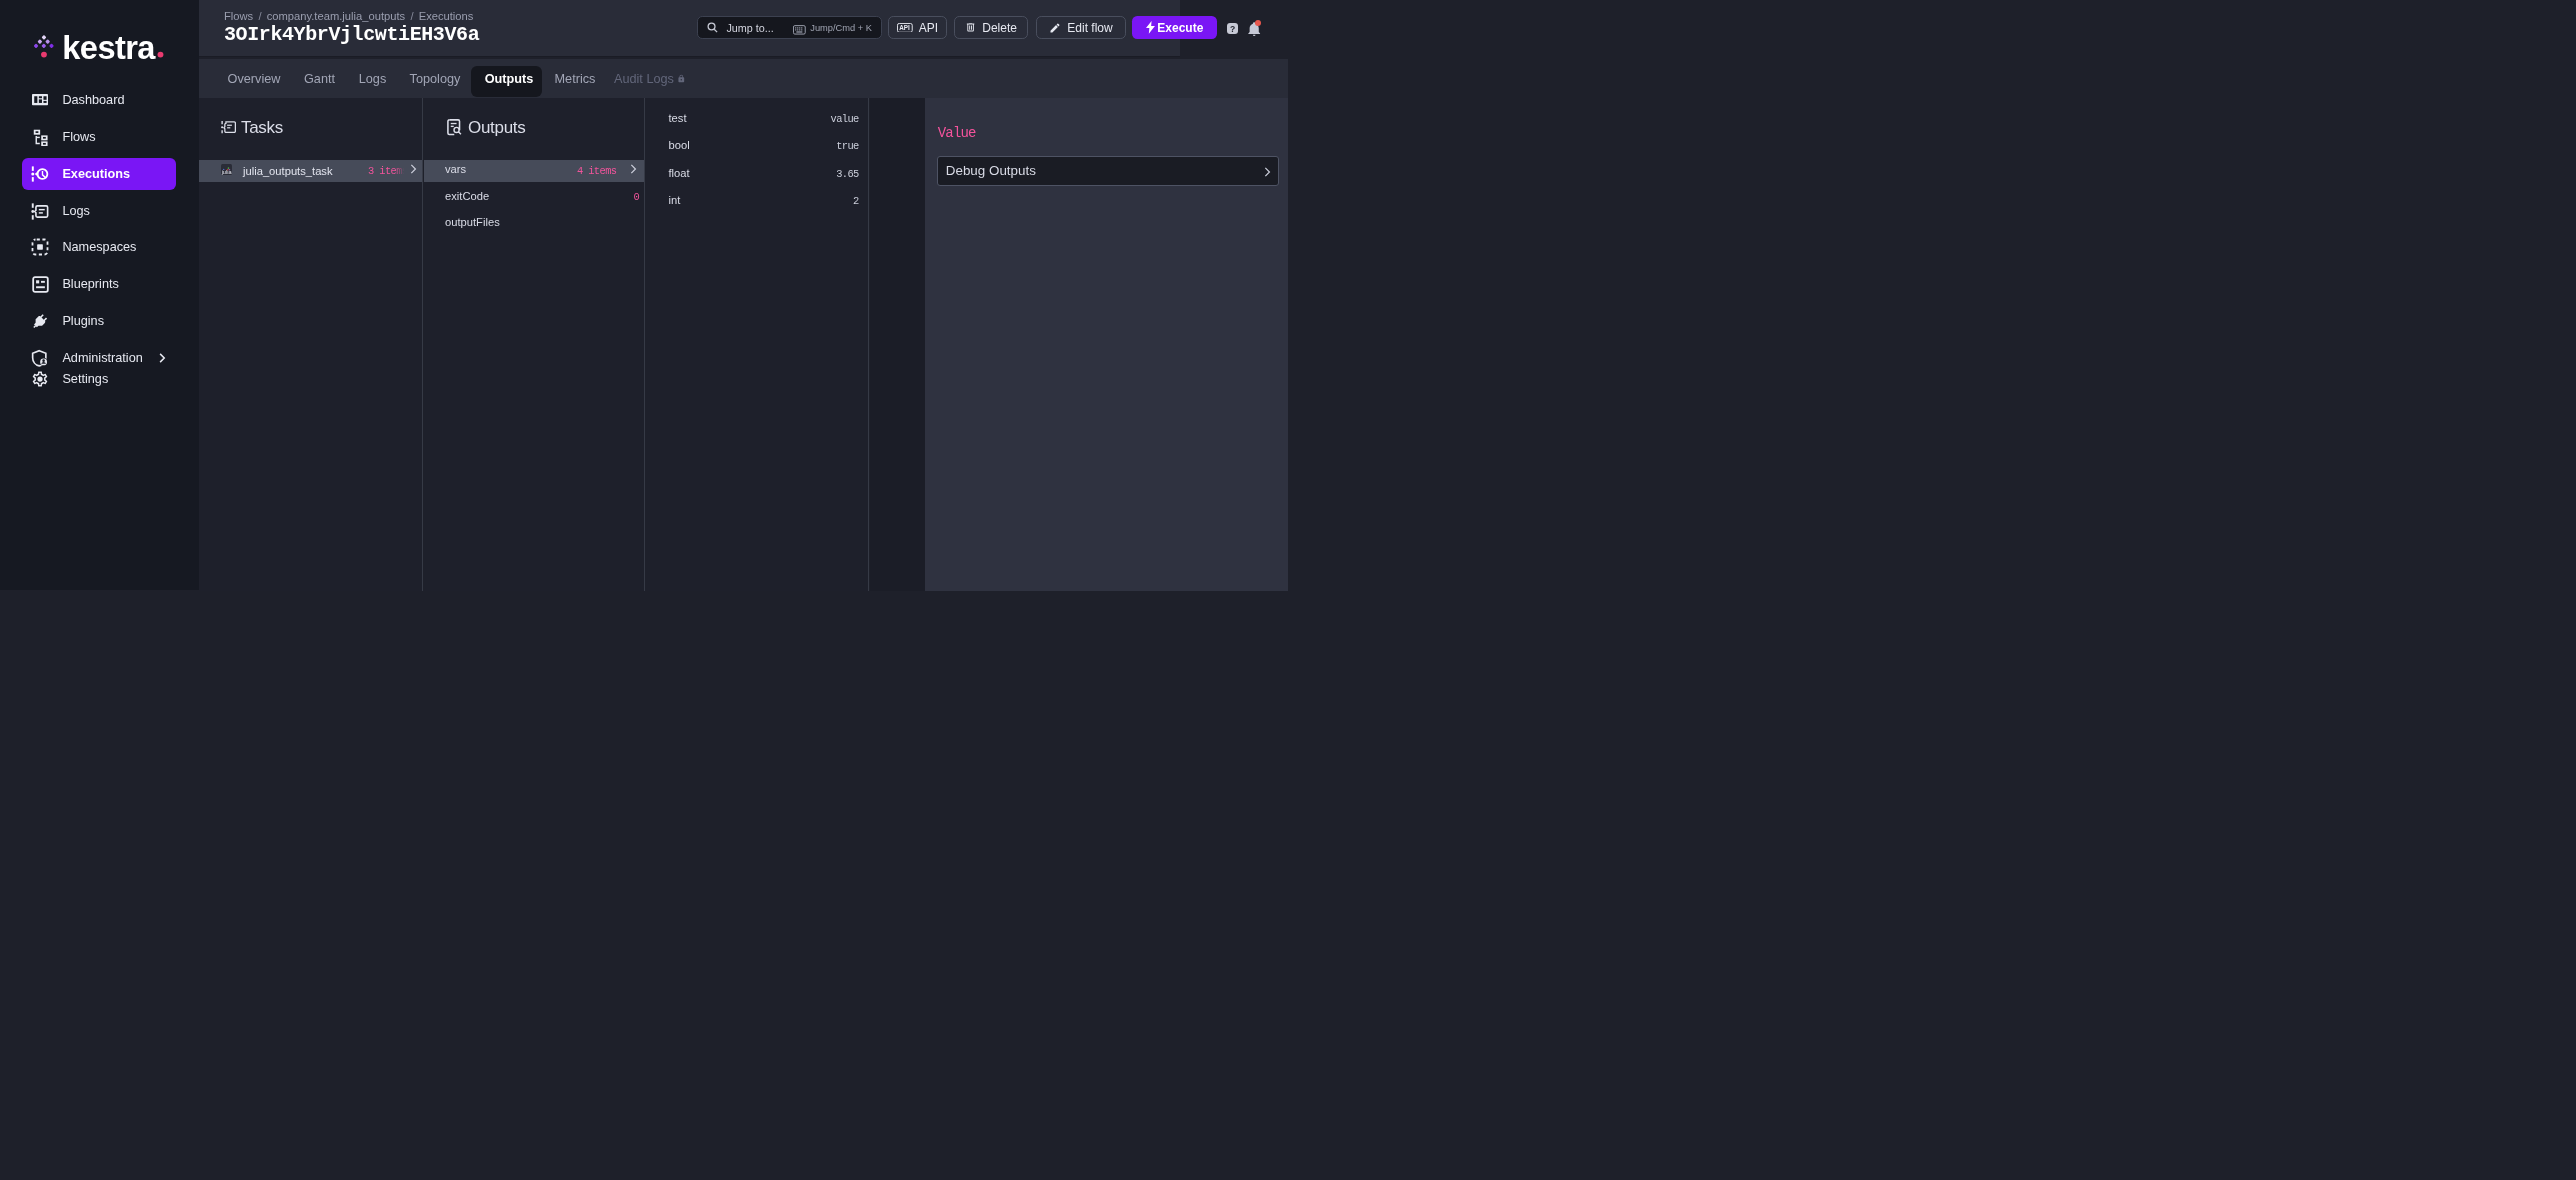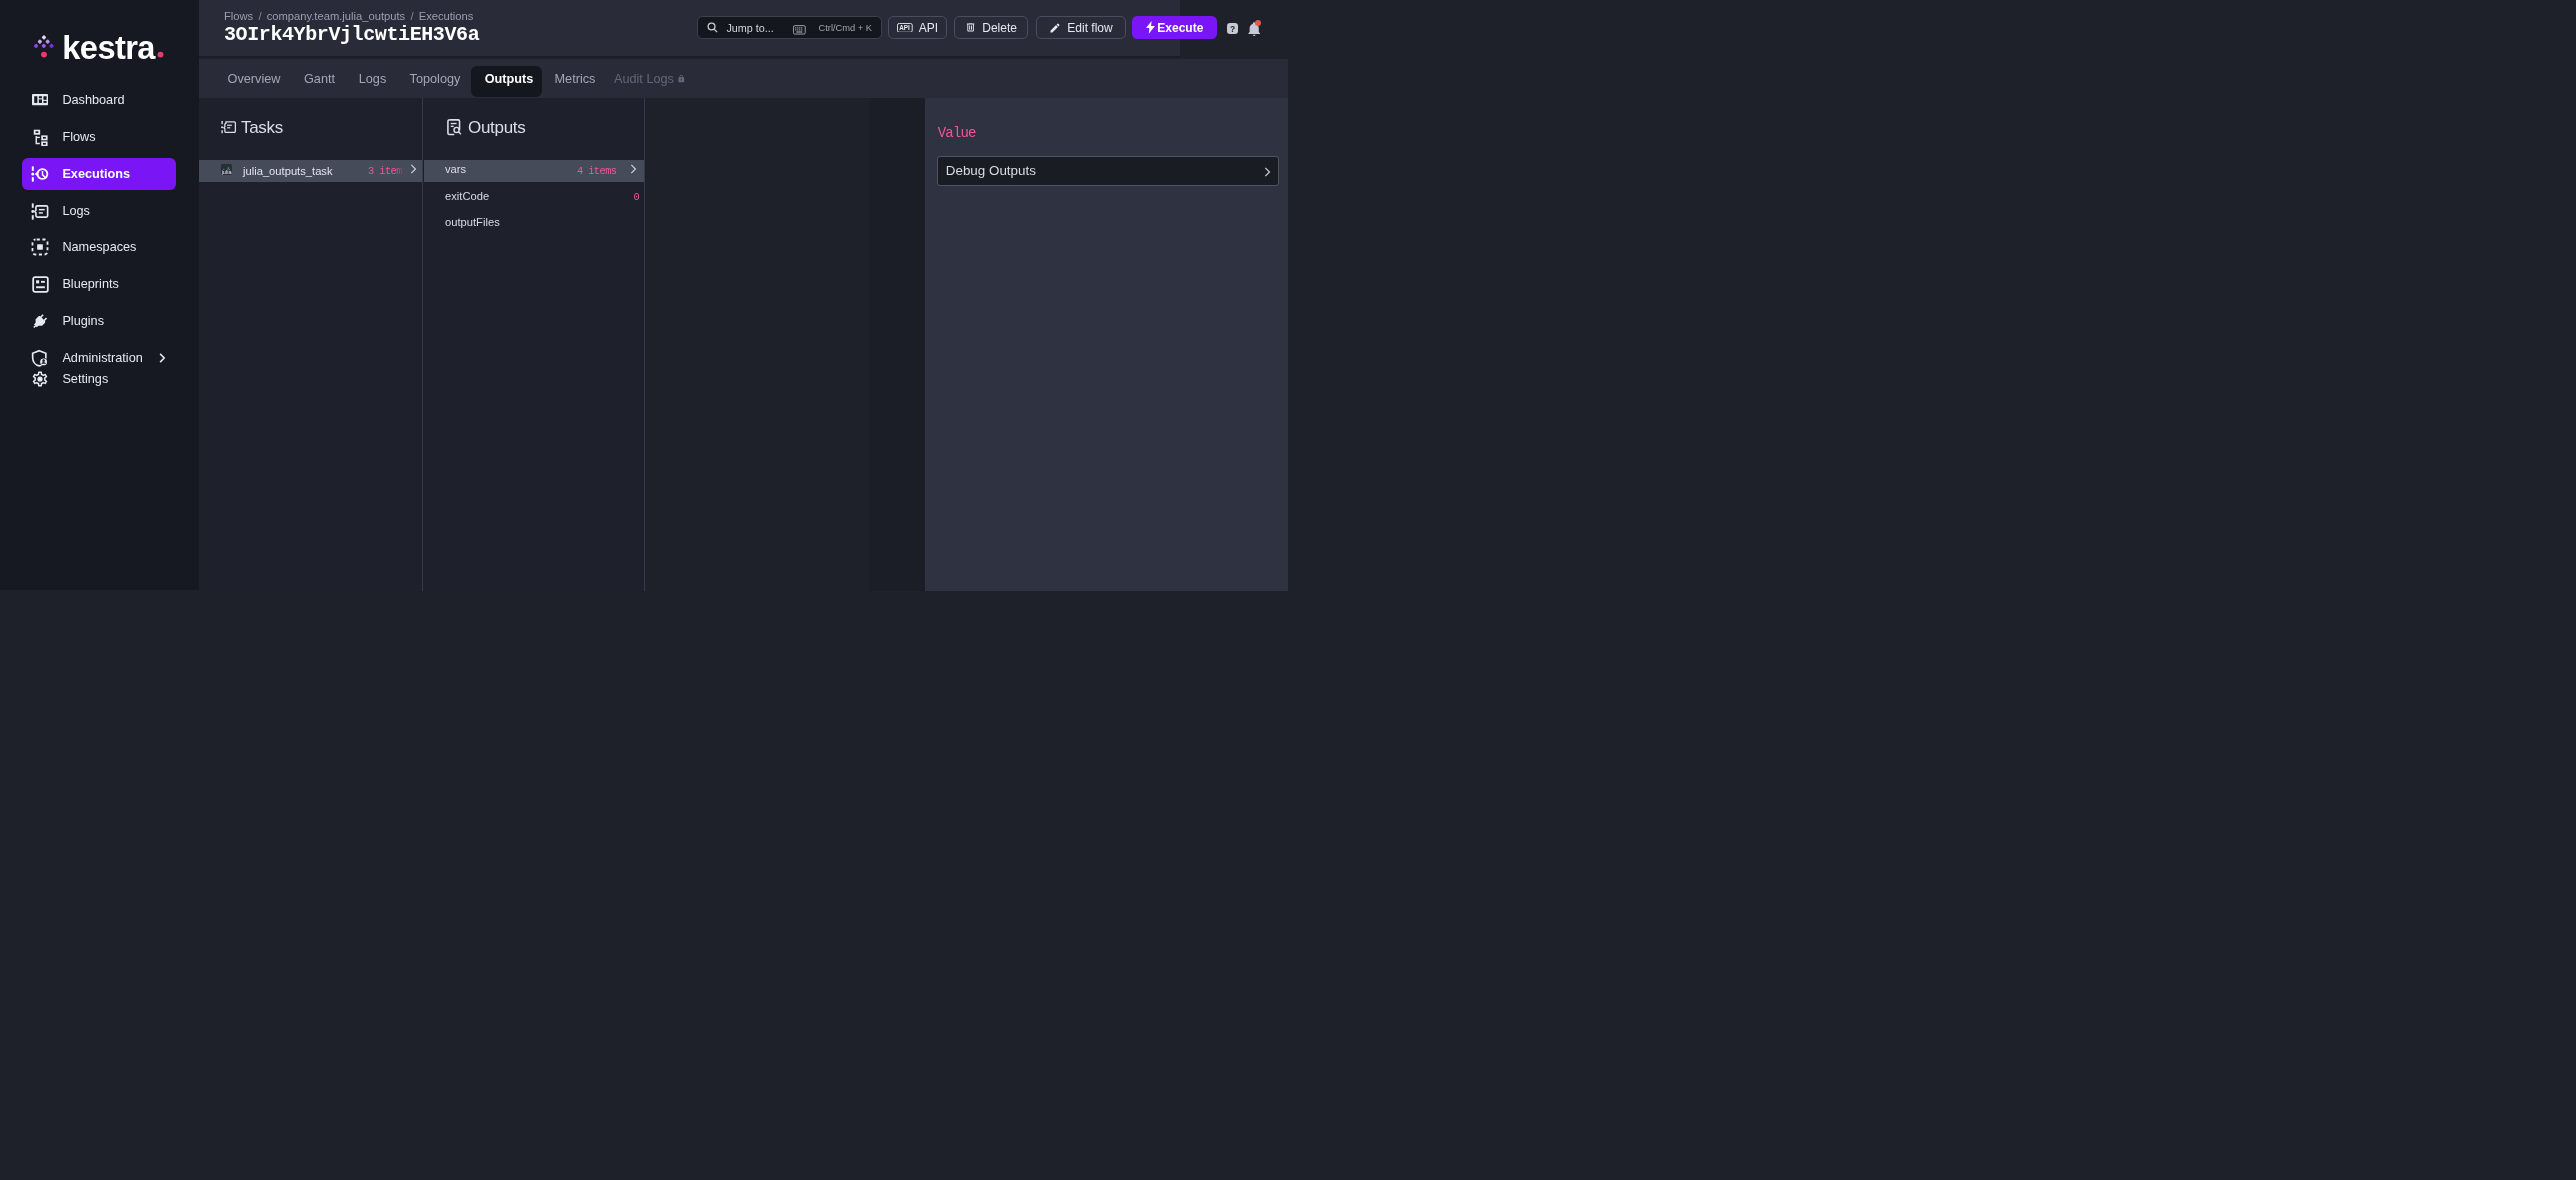--- a/index.html
+++ b/index.html
@@ -195,21 +195,21 @@
               <rect x="6.2" y="3.2" width="1.8" height="1.8"></rect>
               <rect x="9.2" y="3.2" width="1.8" height="1.8"></rect>
               <rect x="12.2" y="3.2" width="1.8" height="1.8"></rect>
               <rect x="3.2" y="6.2" width="1.8" height="1.8"></rect>
               <rect x="6.2" y="6.2" width="1.8" height="1.8"></rect>
               <rect x="9.2" y="6.2" width="1.8" height="1.8"></rect>
               <rect x="12.2" y="6.2" width="1.8" height="1.8"></rect>
               <rect x="5" y="9.3" width="9" height="1.8"></rect>
             </g>
           </svg></span>
-      <span style="position:absolute; right:9px; color:#9FA3B1; font-size:9.3px;">Ctrl/Cmd + K</span>
+      <span style="position:absolute; right:9px; color:#9FA3B1; font-size:9.3px;">Jump/Cmd + K</span>
     </div>
     <div class="ctrl btn" style="left:689px; width:59px;">
       <svg width="15.7" height="9.7" viewBox="0 0 21 13" style="font-size:16px">
           <rect x="0.6" y="0.6" width="19.8" height="11.8" rx="2.4" fill="none" stroke="#E7E9F1" stroke-width="1.3"></rect>
           <text x="3" y="9.6" font-size="8.5" font-weight="bold" fill="#E7E9F1" font-family="Liberation Sans,sans-serif">API</text>
         </svg>
       <span>API</span>
     </div>
     <div class="ctrl btn" style="left:755px; width:74px;">
       <svg width="11.2" height="12.7" viewBox="0 0 24 24" fill="#E7E9F1">
@@ -305,20 +305,38 @@
           </svg>
       </div>
       <div class="row" style="top:89px;">
         <span style="position:absolute; left:21px;">exitCode</span>
         <span class="count mono" style="position:absolute; right:4.8px; font-size:10.4px; letter-spacing:-0.6px; top:0.7px;">0</span>
       </div>
       <div class="row" style="top:115px;">
         <span style="position:absolute; left:21px;">outputFiles</span>
       </div>
     </div>
+    <div id="col3" class="col">
+      <div class="row" style="top:11.2px;">
+        <span style="position:absolute; left:23.5px;">test</span>
+        <span class="mono" style="position:absolute; right:9.3px; font-size:10.4px; letter-spacing:-0.6px; color:#CBCEDA; top:0.7px;">value</span>
+      </div>
+      <div class="row" style="top:38px;">
+        <span style="position:absolute; left:23.5px;">bool</span>
+        <span class="mono" style="position:absolute; right:9.3px; font-size:10.4px; letter-spacing:-0.6px; color:#CBCEDA; top:0.7px;">true</span>
+      </div>
+      <div class="row" style="top:66px;">
+        <span style="position:absolute; left:23.5px;">float</span>
+        <span class="mono" style="position:absolute; right:9.3px; font-size:10.4px; letter-spacing:-0.6px; color:#CBCEDA; top:0.7px;">3.65</span>
+      </div>
+      <div class="row" style="top:93px;">
+        <span style="position:absolute; left:23.5px;">int</span>
+        <span class="mono" style="position:absolute; right:9.3px; font-size:10.4px; letter-spacing:-0.6px; color:#CBCEDA; top:0.7px;">2</span>
+      </div>
+    </div>
     <div id="col4" class="col"></div>
     <div id="rightpanel">
       <span class="mono" style="position:absolute; left:12.7px; top:27px; font-size:14px; letter-spacing:-0.8px; color:#F4539C;">Value</span>
       <div style="position:absolute; left:12.3px; top:58px; width:342px; height:30px; background:#1A1C24; border:0.7px solid #4E5364; border-radius:3px;">
         <span style="position:absolute; left:7.5px; top:6px; font-size:13.4px; color:#D9DBE6;">Debug Outputs</span>
         <svg style="position:absolute; right:5.6px; top:9px;" width="10.4" height="12" viewBox="0 0 14 16" fill="none">
             <path d="M4.5 2.5 L10 8 L4.5 13.5" stroke="#C9CCD8" stroke-width="1.7"></path>
           </svg>
       </div>
     </div>

